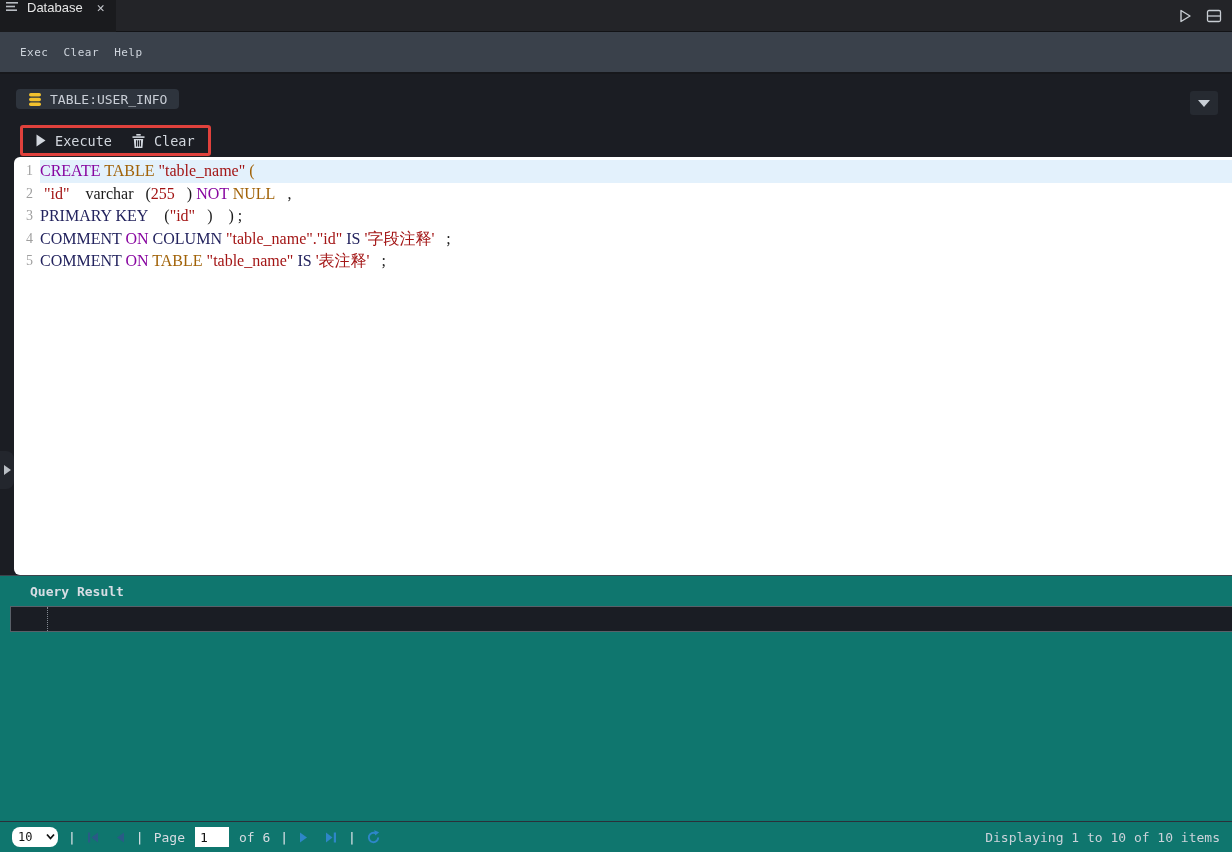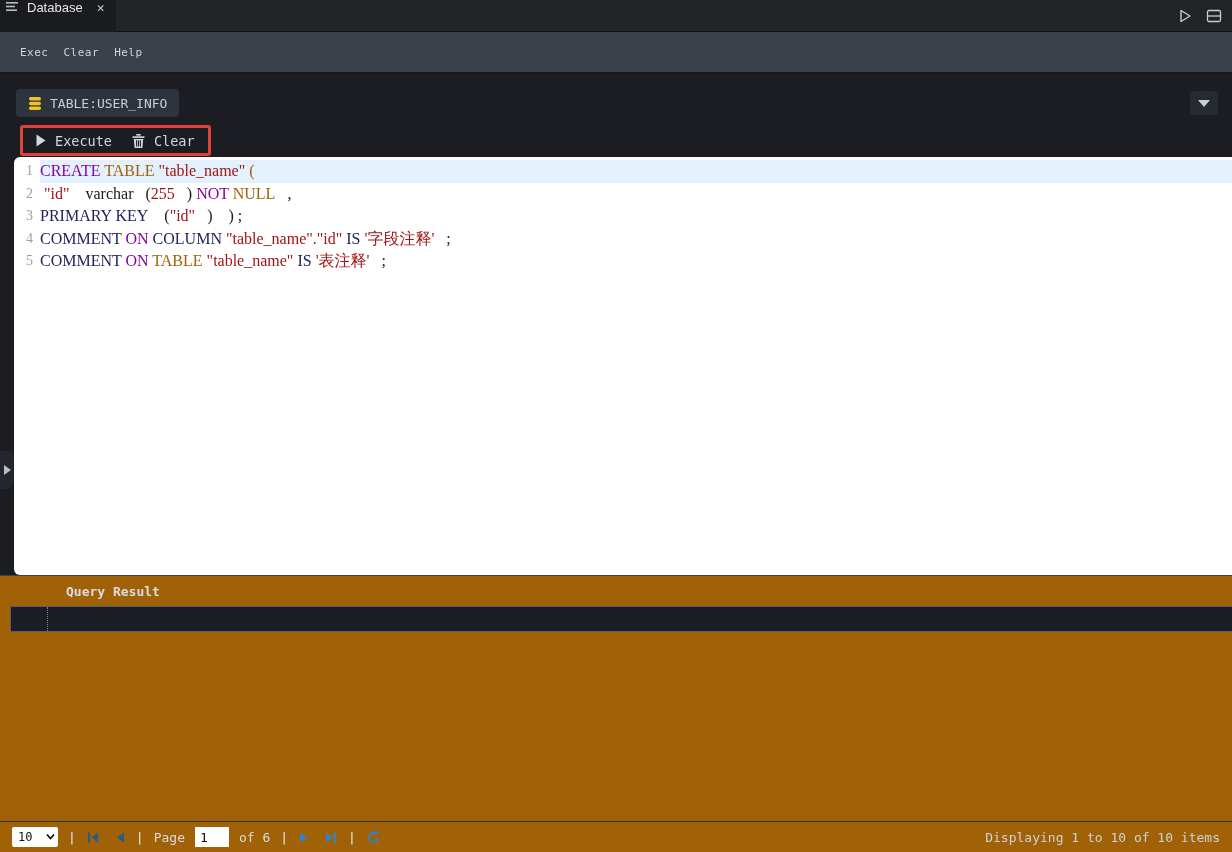--- a/index.html
+++ b/index.html
@@ -16,21 +16,21 @@
   .tab-title { color:#e6e6e6; font-family:"Liberation Sans", sans-serif; font-size:13px; }
   .tab-close { color:#c3c6cb; font-size:13px; cursor:pointer; margin-left:6px; }
   .topbar-actions { margin-left:auto; display:flex; align-items:center; gap:13px; padding-right:10px; }
 
   
   .menubar { height:42px; background:#3a414b; display:flex; align-items:center; gap:15px; padding:0 20px; border-bottom:2px solid #17181c; }
   .menu-item { color:#ced4dc; font-size:11px; cursor:pointer; letter-spacing:0.5px; }
 
   
   .toolbar { height:83px; background:#1b1d23; position:relative; }
-  .table-chip { position:absolute; left:16px; top:15px; height:28px; background:#2e343d; border-radius:4px;
+  .table-chip { position:absolute; left:16px; top:15px; height:20px; background:#2e343d; border-radius:4px;
                 display:flex; align-items:center; gap:8px; padding:0 12px; cursor:pointer; }
   .table-chip-label { color:#c9ced6; font-size:13px; }
   .dropdown-btn { position:absolute; right:14px; top:17px; width:28px; height:24px; background:#262a31; border-radius:3px;
                   display:flex; align-items:center; justify-content:center; cursor:pointer; }
   .caret-down { width:0; height:0; border-left:6px solid transparent; border-right:6px solid transparent; border-top:7px solid #c9cfd6; }
 
   .exec-row { position:absolute; left:20px; top:51px; height:31px; border:3px solid #e0413c; border-radius:3px;
               display:flex; align-items:center; gap:20px; padding:0 13px; }
   .tool-btn { display:flex; align-items:center; gap:9px; color:#d2d7de; font-size:13.5px; cursor:pointer; }
 
@@ -45,32 +45,32 @@
   .gutter { width:26px; flex:none; text-align:right; padding-right:7px; color:#9f9f9f; font-size:14px; }
   .code { flex:1; white-space:pre; color:#1b1b1b; }
   .code.hl { background:#e3f1fc; }
   .tk-purple { color:#8806a0; }
   .tk-navy   { color:#a16207; }
   .tk-dark   { color:#23235e; }
   .tk-str    { color:#a31515; }
   .tk-plain  { color:#1b1b1b;margin-left:12px; }
 
   
-  .result { height:277px; background:#a16207; border-top:1px solid #3d434c; position:relative;padding-left:36px; }
+  .result { height:277px; background:#0f766e; border-top:1px solid #3d434c; position:relative; }
   .result-title { padding:8px 0 0 30px; font-size:13px; font-weight:bold; color:#d8dde4; }
   .header-row { position:absolute; left:10px; right:0; top:30px; height:26px; background:#1a1d24;
                 border:1px solid #596069; border-right:none; }
   .header-col-divider { position:absolute; left:36px; top:0; bottom:0; border-left:1px dotted #848a93; }
   .result-body { position:absolute; left:10px; right:0; top:57px; bottom:31px; }
 
   
   .pager { position:absolute; left:0; right:0; bottom:0; height:31px; display:flex; align-items:center;
            gap:10px; padding:0 12px; color:#d7dce2; font-size:13px; border-top:1px solid #2b3039; }
   .page-size-wrap { position:relative; width:46px; height:20px; }
-  .page-size-wrap select { width:46px; height:20px; background:#ffffff; color:#111; border:none; border-radius:2px;
+  .page-size-wrap select { width:46px; height:20px; background:#ffffff; color:#111; border:none; border-radius:8px;
            font-family:"DejaVu Sans Mono", monospace; font-size:12px; padding:0 14px 0 6px;
            appearance:none; -webkit-appearance:none; -moz-appearance:none; }
   .page-size-wrap svg { position:absolute; right:3px; top:6px; pointer-events:none; }
   .pager-sep { color:#e2e6ec; font-size:13px; }
   .pg-btn { display:flex; align-items:center; cursor:pointer; }
   .page-input { width:34px; height:20px; background:#ffffff; border:none; color:#111;
                 font-family:"DejaVu Sans Mono", monospace; font-size:13px; padding-left:5px; }
   .pager-status { margin-left:auto; color:#ccd2da; font-size:13px; }
 </style>
 </head>

